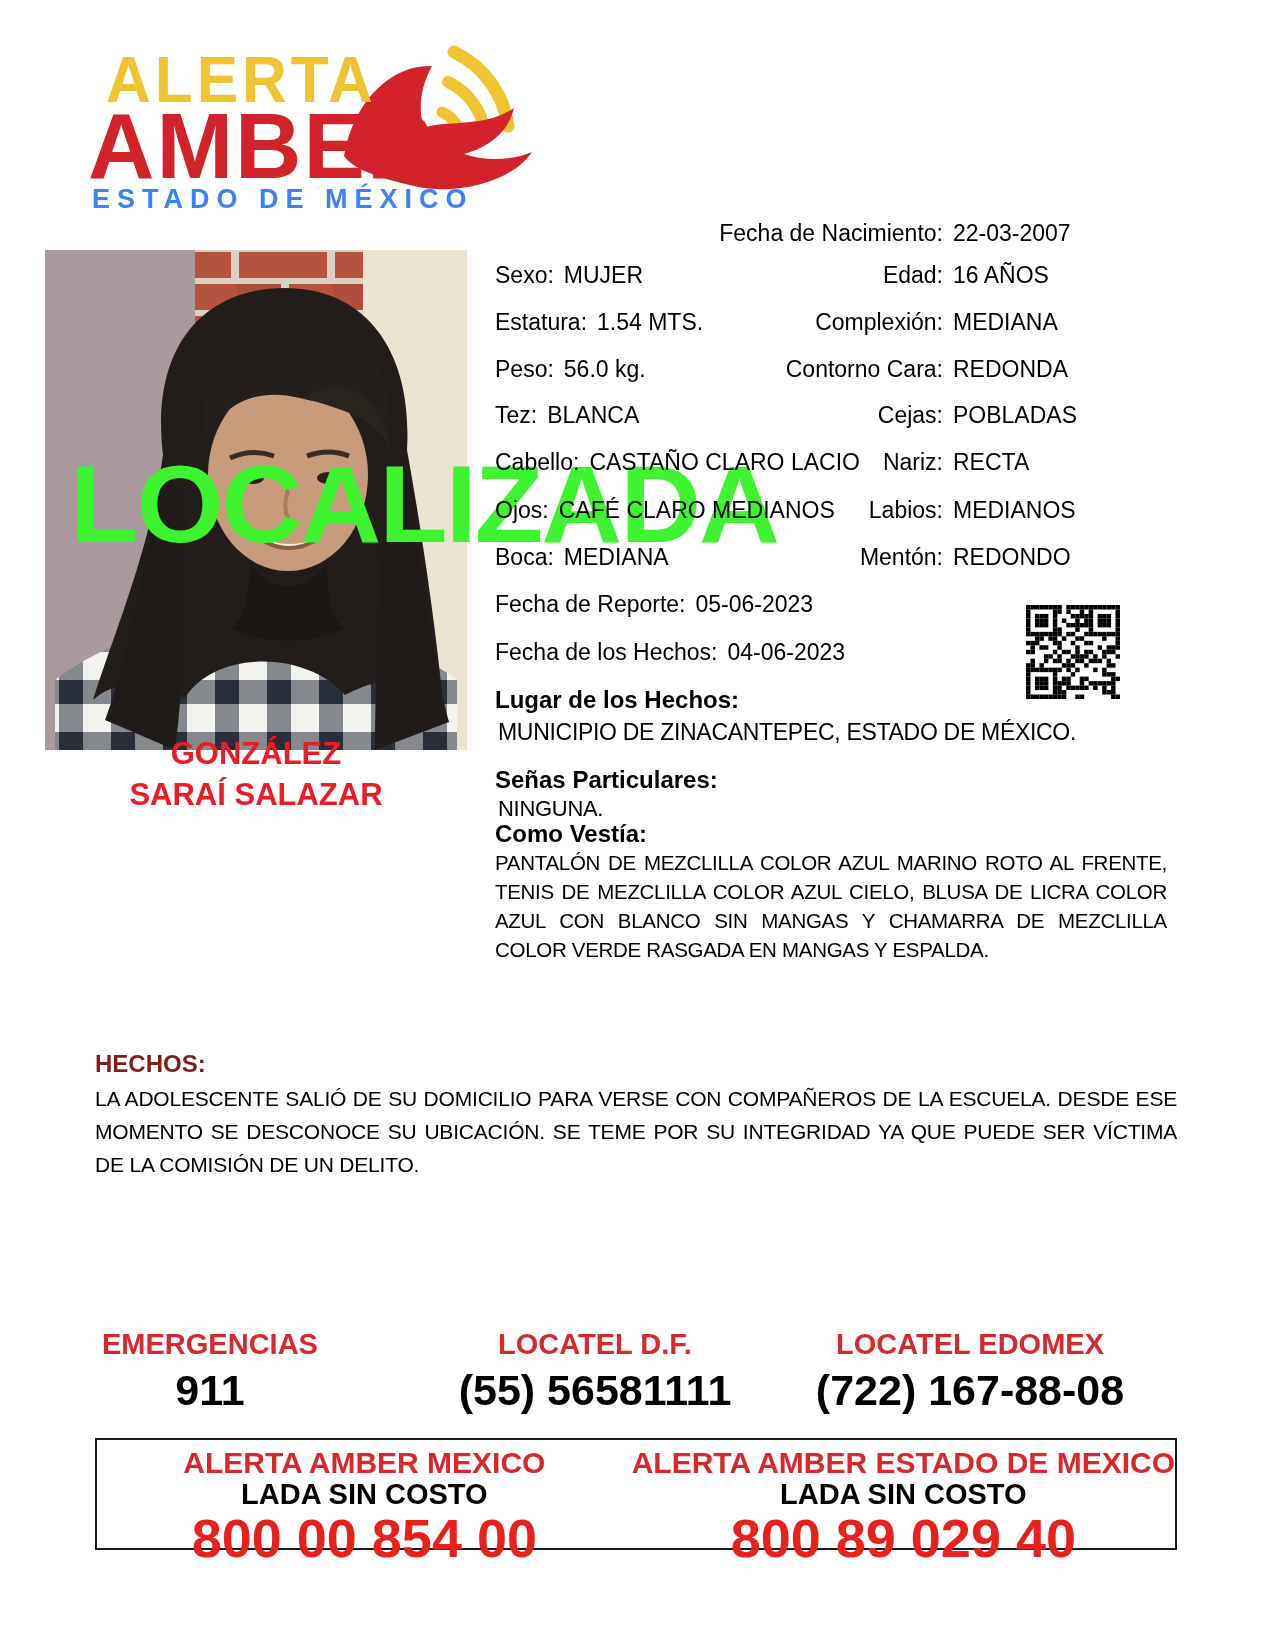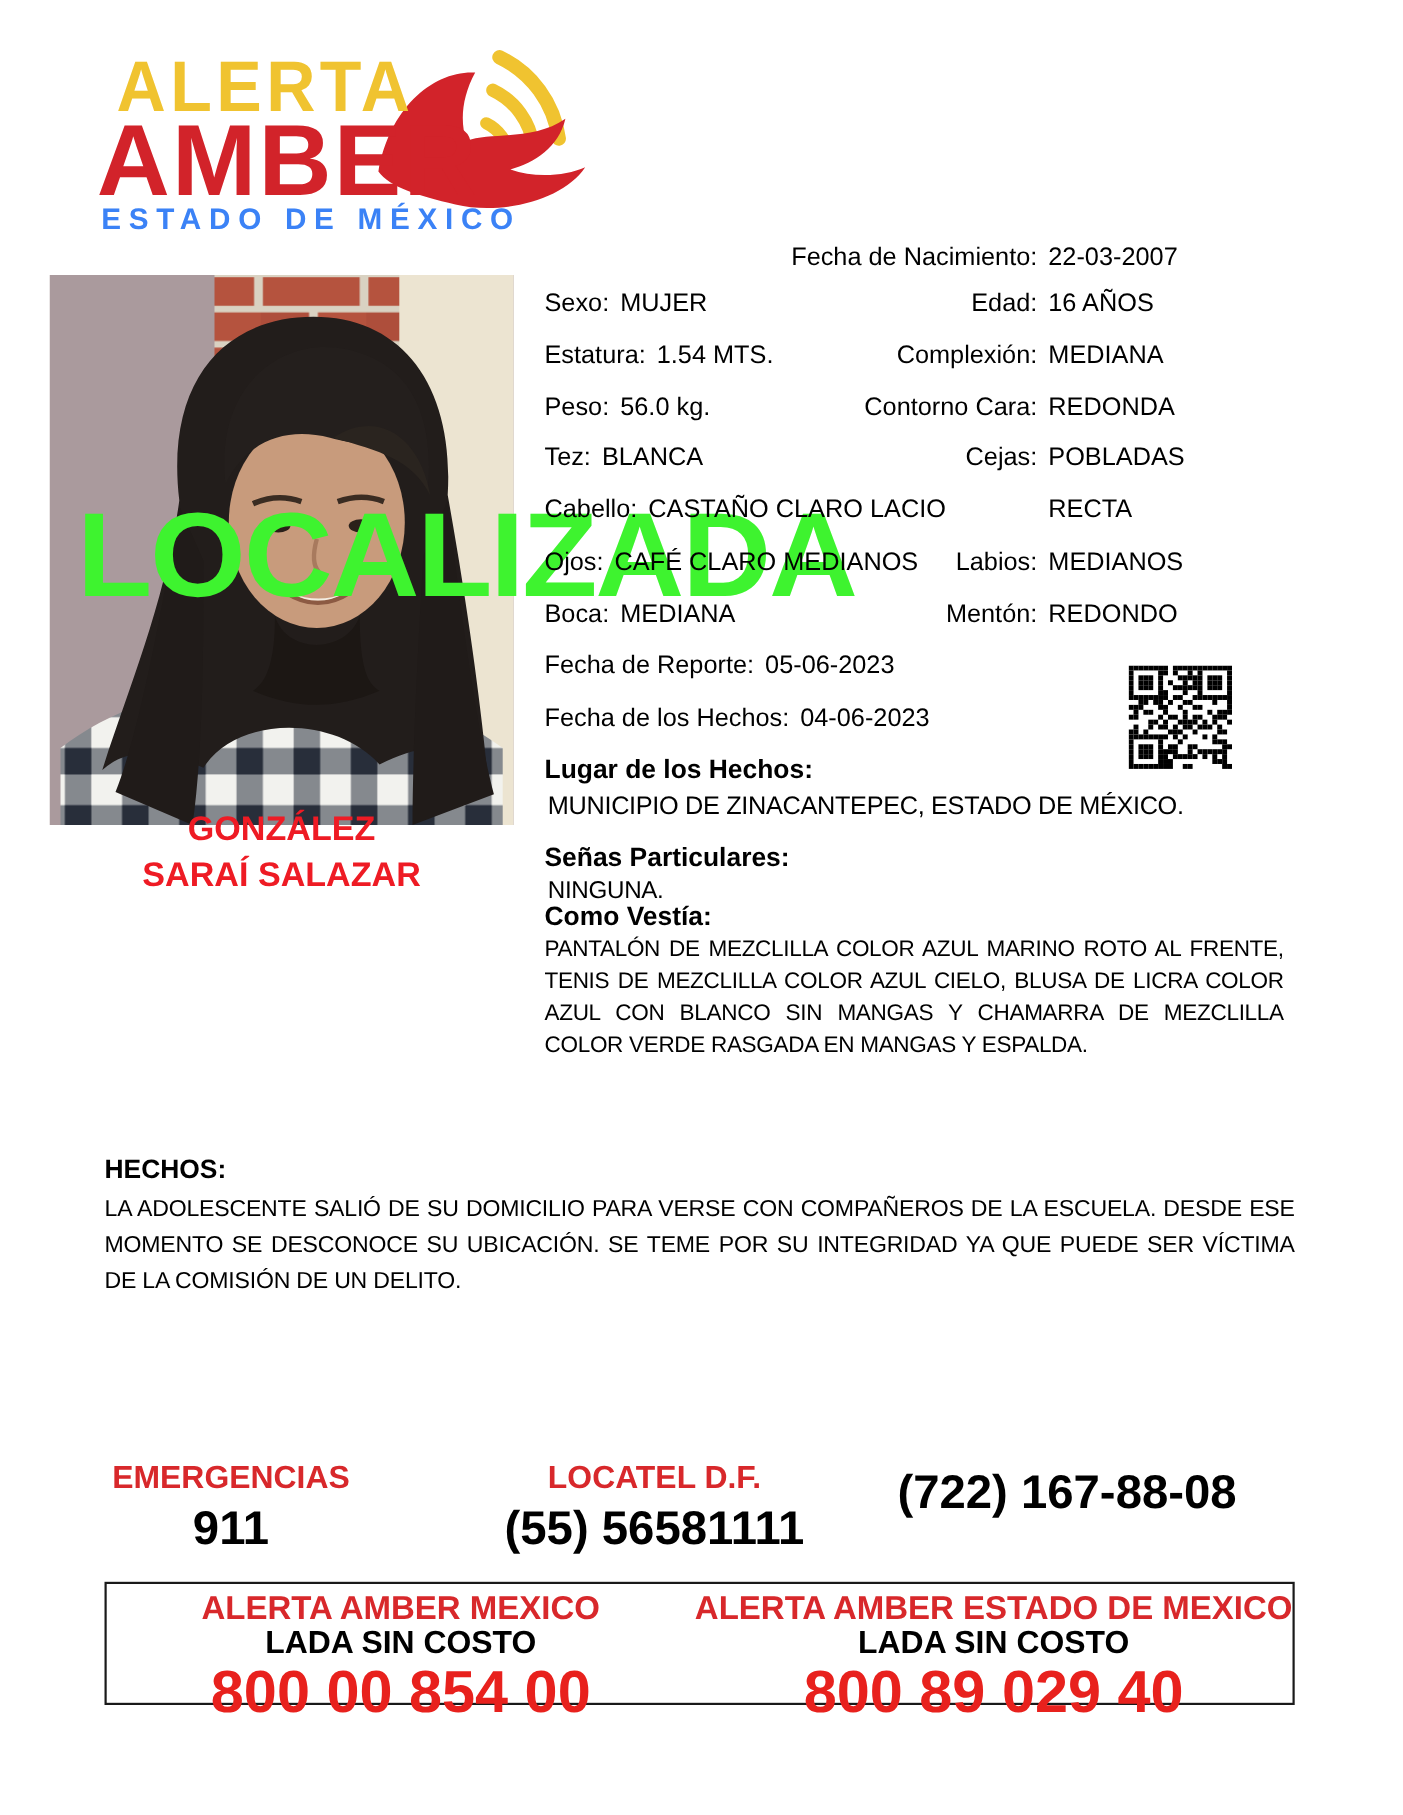--- a/index.html
+++ b/index.html
@@ -66,21 +66,21 @@
   #clothing-text {
     position:absolute; left:495px; top:848px; width:672px; z-index:3;
     font-size:20.5px; font-weight:normal; color:#000; text-align:justify;
     line-height:29px; letter-spacing:-0.3px;
   }
 
   
   #qr { position:absolute; left:1026px; top:605px; width:94px; height:94px; z-index:3; }
 
   
-  #hechos-label { position:absolute; left:95px; top:1050px; font-size:24px; font-weight:bold; color:#000000; }
+  #hechos-label { position:absolute; left:95px; top:1050px; font-size:24px; font-weight:bold; color:#7f1d1d; }
   #hechos-text {
     position:absolute; left:95px; top:1082px; width:1082px;
     font-size:21px; color:#000; text-align:justify; line-height:33px; letter-spacing:-0.2px;
   }
 
   
   .phone-col { position:absolute; text-align:center; }
   .phone-label { color:#d8282b; font-weight:bold; font-size:29px; white-space:nowrap; }
   .phone-number { color:#000; font-weight:bold; font-size:43px; margin-top:5px; white-space:nowrap; }
   #phone-0 { left:80px;  top:1328px; width:260px; }
@@ -200,20 +200,21 @@
   </div>
 
   <div class="drow" style="top:402px">
     <span class="dleft"><span class="lab">Tez:</span><span>BLANCA</span></span>
     <span class="rlab">Cejas:</span>
     <span class="rval">POBLADAS</span>
   </div>
 
   <div class="drow" style="top:449px">
     <span class="dleft"><span class="lab">Cabello:</span><span>CASTAÑO CLARO LACIO</span></span>
+    <span class="rlab">Nariz:</span>
     <span class="rval">RECTA</span>
   </div>
 
   <div class="drow" style="top:497px">
     <span class="dleft"><span class="lab">Ojos:</span><span>CAFÉ CLARO MEDIANOS</span></span>
     <span class="rlab">Labios:</span>
     <span class="rval">MEDIANOS</span>
   </div>
 
   <div class="drow" style="top:544px">
@@ -487,20 +488,21 @@
 
   <div id="phone-0" class="phone-col">
     <div class="phone-label">EMERGENCIAS</div>
     <div class="phone-number">911</div>
   </div>
   <div id="phone-1" class="phone-col">
     <div class="phone-label">LOCATEL D.F.</div>
     <div class="phone-number">(55) 56581111</div>
   </div>
   <div id="phone-2" class="phone-col">
+    <div class="phone-label">LOCATEL EDOMEX</div>
     <div class="phone-number">(722) 167-88-08</div>
   </div>
 
   <div id="footer-box">
     <div class="footer-half">
       <div class="footer-title">ALERTA AMBER MEXICO</div>
       <div class="footer-sub">LADA SIN COSTO</div>
       <div class="footer-number">800 00 854 00</div>
     </div>
     <div class="footer-half">

